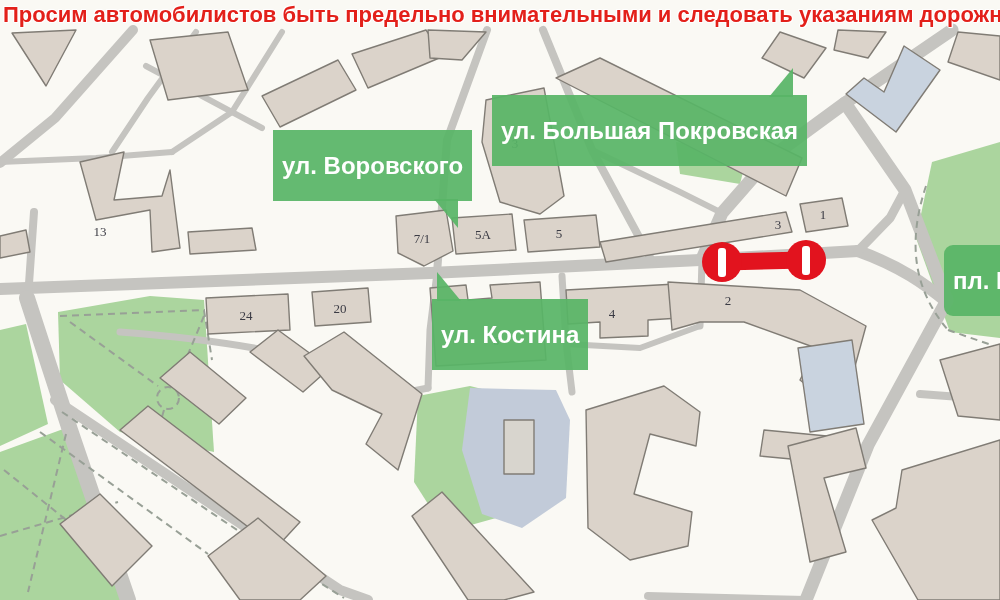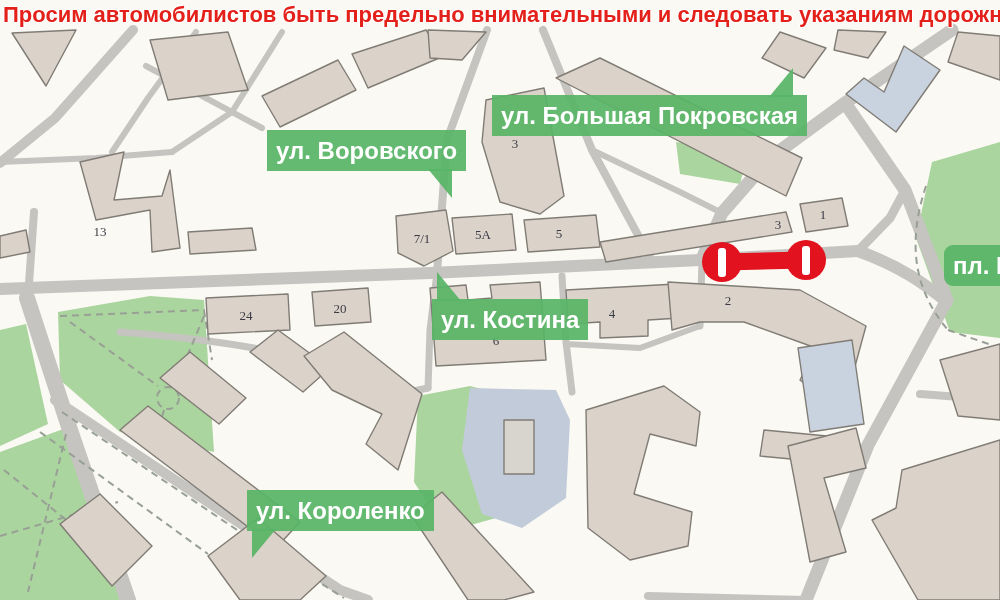--- a/index.html
+++ b/index.html
@@ -10,33 +10,33 @@
   .header{position:absolute;left:0;top:0;width:1000px;height:30px;z-index:30;
           white-space:nowrap;overflow:hidden;}
   .header span{
     display:inline-block;padding:2px 0 0 3px;
     font-size:22px;font-weight:bold;color:#e3201a;letter-spacing:0px;
     text-shadow:-1px 0 0 #fff,1px 0 0 #fff,0 -1px 0 #fff,0 1px 0 #fff,
                 -1px -1px 0 #fff,1px 1px 0 #fff,0 0 3px #fff;}
   
   .slabel{position:absolute;z-index:20;white-space:nowrap;
           background:rgba(88,181,102,.93);color:#fff;font-weight:bold;
-          font-size:24px;line-height:33px;padding:4px 9px;}
+          font-size:24px;line-height:33px;padding:19px 9px;}
   .slabel::before{content:"";position:absolute;width:0;height:0;}
   .tail-dl::before{left:5px;bottom:-27px;
       border-top:29px solid rgba(88,181,102,.93);border-right:24px solid transparent;}
   .tail-dr::before{right:14px;bottom:-27px;
       border-top:29px solid rgba(88,181,102,.93);border-left:24px solid transparent;}
   .tail-ur::before{right:14px;top:-27px;
       border-bottom:29px solid rgba(88,181,102,.93);border-left:24px solid transparent;}
   .tail-ul::before{left:5px;top:-27px;
       border-bottom:29px solid rgba(88,181,102,.93);border-right:24px solid transparent;}
   .rounded{border-radius:9px;}
   #lb-belinskogo {left:8px;  top:175px;}
-  #lb-vorovskogo {left:267px;top:130px;}
+  #lb-vorovskogo {left:273px;top:130px;}
   #lb-pokrovskaya{left:492px;top:95px;}
   #lb-kostina    {left:424px;top:299px;margin-left:8px;}
   #lb-korolenko  {left:247px;top:490px;}
   #lb-novaya     {left:845px;top:513px;}
   #lb-plm        {left:944px;top:245px;padding-right:40px;}
 </style>
 </head>
 <body>
 
 <div id="app">
@@ -166,19 +166,18 @@
       <circle cx="722" cy="262" r="20" fill="#e2131e"></circle>
       <circle cx="806" cy="260" r="20" fill="#e2131e"></circle>
       <rect x="718" y="248" width="8" height="29" rx="3" fill="#ffffff"></rect>
       <rect x="802" y="246" width="8" height="29" rx="3" fill="#ffffff"></rect>
     </g>
   </svg>
 
   <div id="lb-vorovskogo" class="slabel tail-dr">ул. Воровского</div>
   <div id="lb-pokrovskaya" class="slabel tail-ur">ул. Большая Покровская</div>
   <div id="lb-kostina" class="slabel tail-ul">ул. Костина</div>
-  <div id="lb-korolenko" class="slabel tail-dl">ул. Короленко</div>
   <div id="lb-plm" class="slabel rounded">пл. М</div>
 
   <div class="header">
     <span>Просим автомобилистов быть предельно внимательными и следовать указаниям дорожных </span>
   </div>
 </div>
 
 </body></html>

